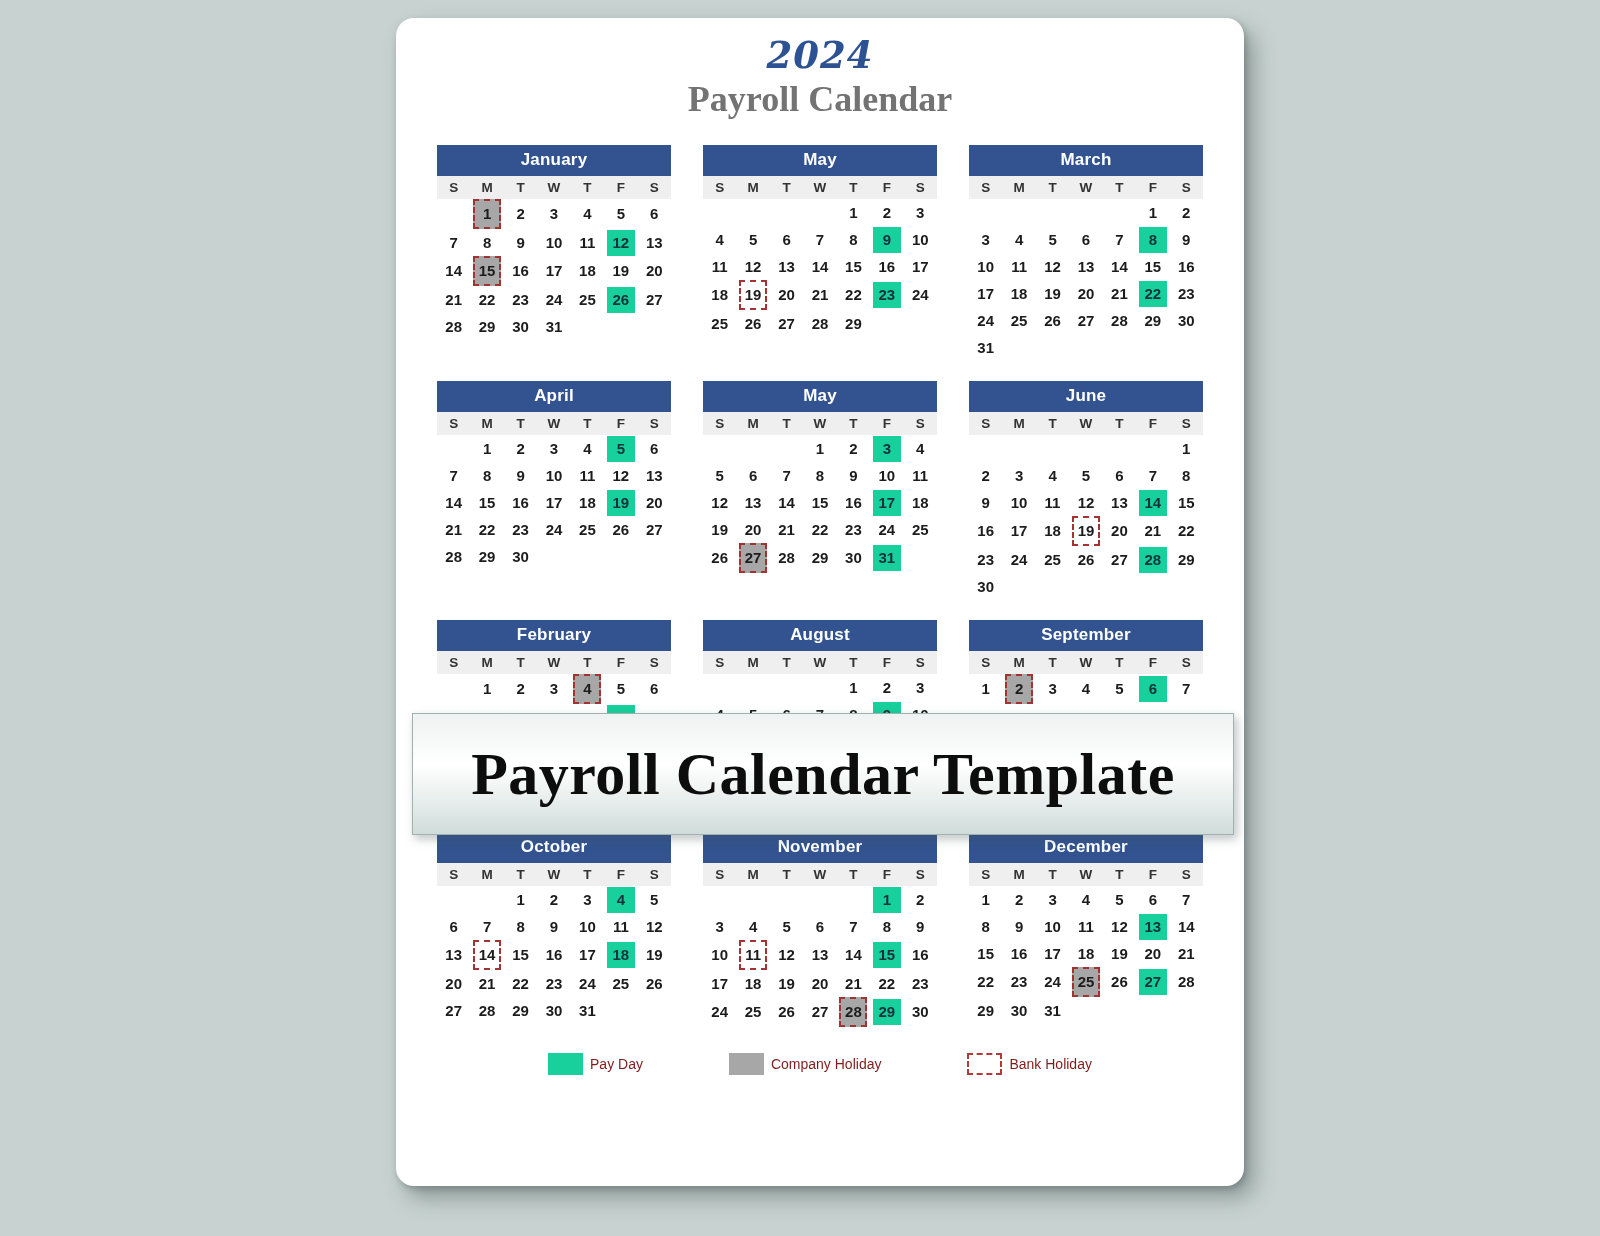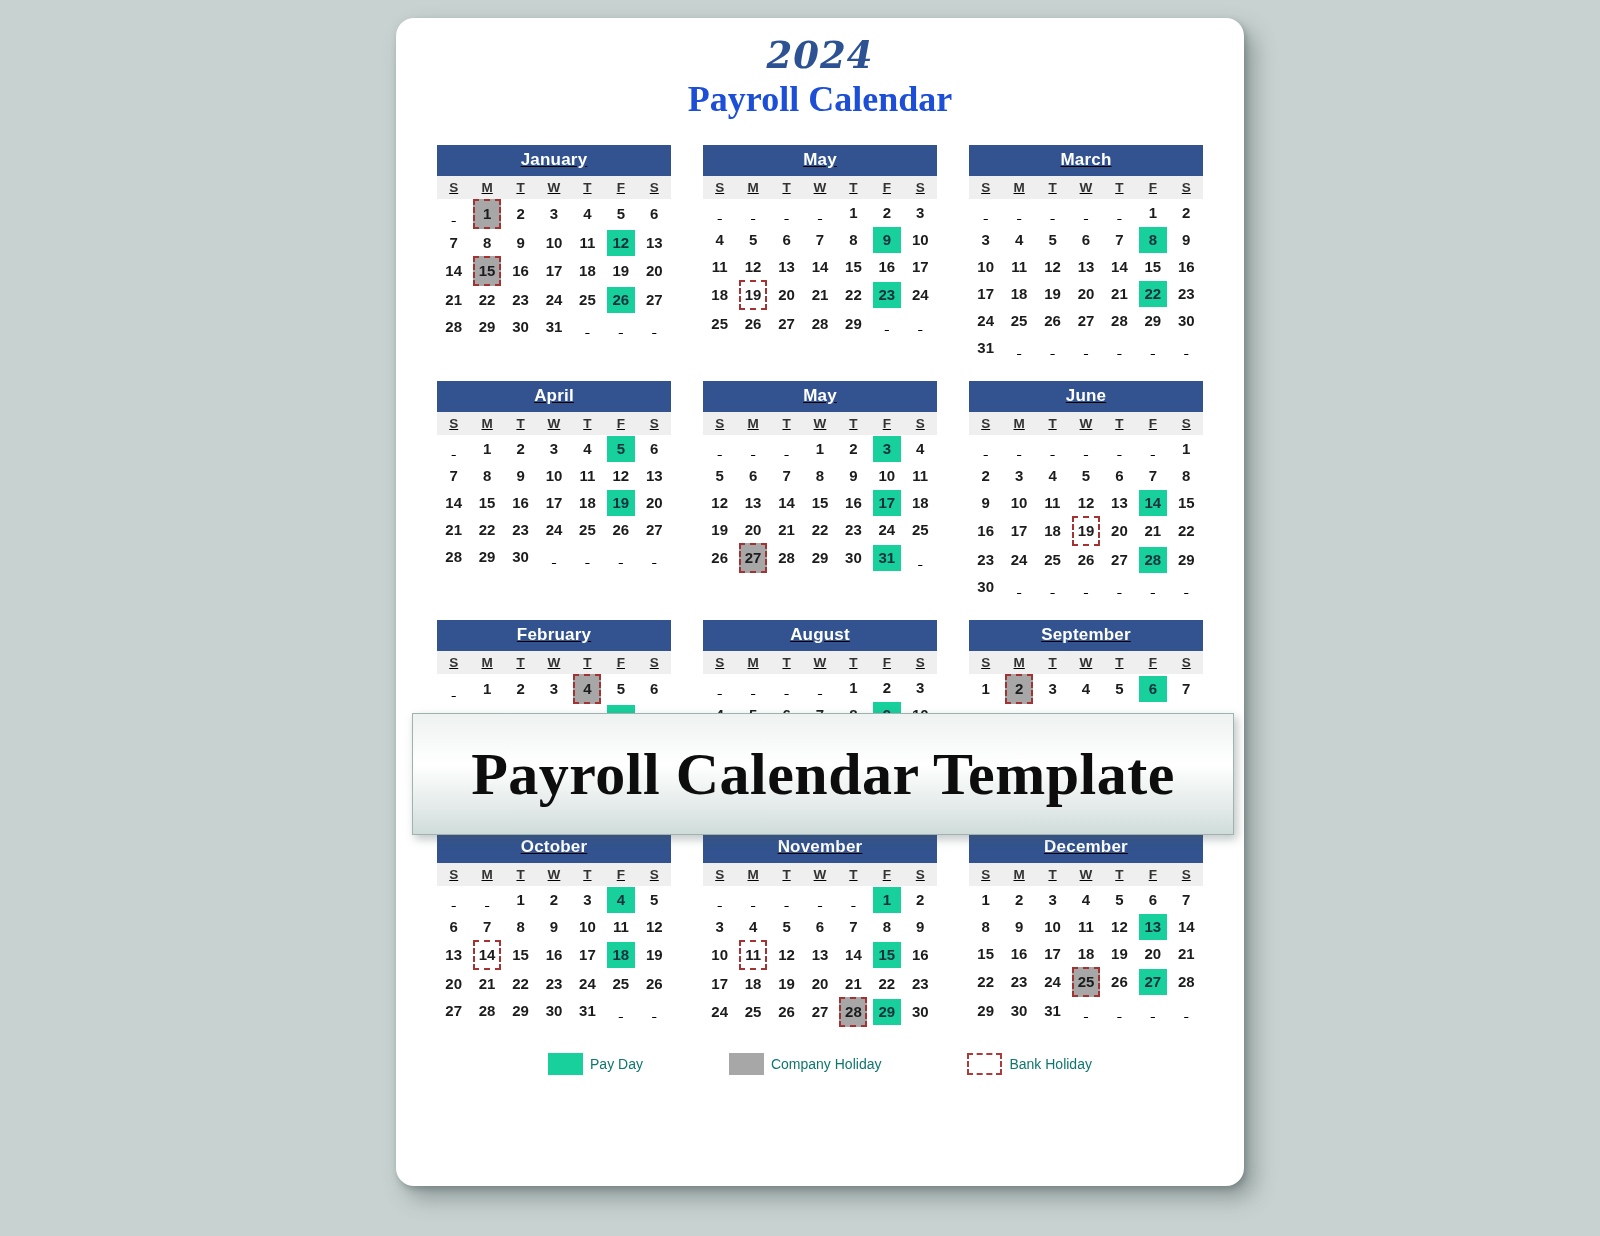--- a/index.html
+++ b/index.html
@@ -26,35 +26,34 @@
     font-family:"DejaVu Serif", serif;
     font-weight:bold;
     font-style:italic;
     font-size:37px;
     letter-spacing:1px;
     margin:18px 0 0 0;
     line-height:1.05;
   }
   .title-main{
     text-align:center;
-    color:#1d4ed8;
+    color:#737373;
     font-family:"Liberation Serif", serif;
     font-weight:bold;
     font-size:36px;
     margin:4px 0 0 0;
     line-height:1.15;
   }
 
   
   .month-grid{
     display:grid;
     grid-template-columns:repeat(3, 234px);
     justify-content:center;
     column-gap:32px;
-    text-decoration:underline;
   }
   .row-gap-1{margin-top:25px;}
   .row-gap-n{margin-top:20px;}
 
   .month{width:234px;}
   .month-name{
     background:#32538f;
     color:#ffffff;
     text-align:center;
     font-size:17px;
@@ -118,21 +117,21 @@
     justify-content:center;
     align-items:center;
     gap:86px;
     margin-top:26px;
   }
   .legend-item{display:flex;align-items:center;gap:7px;}
   .sw{width:35px;height:22px;display:inline-block;}
   .sw-pay{background:#17d09b;}
   .sw-comp{background:#a7a7a7;}
   .sw-bank{background:#ffffff;border:2px dashed #b03a3a;box-sizing:border-box;}
-  .legend-label{font-size:14px;color:#0f766e;font-family:"Liberation Sans",sans-serif;}
+  .legend-label{font-size:14px;color:#7f1d1d;font-family:"Liberation Sans",sans-serif;}
 
   
   #banner{
     position:absolute;
     left:412px;top:713px;
     width:822px;height:122px;
     background:linear-gradient(180deg,#eef2f1 0%,#ffffff 42%,#e3eae9 78%,#cfdcda 100%);
     border:1px solid #9fb2b0;
     box-shadow:3px 4px 9px rgba(70,85,85,0.35);
     display:flex;align-items:center;justify-content:center;

